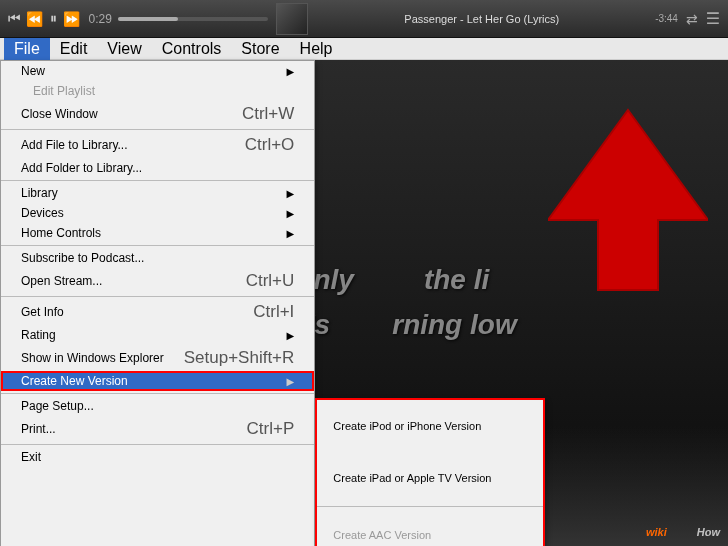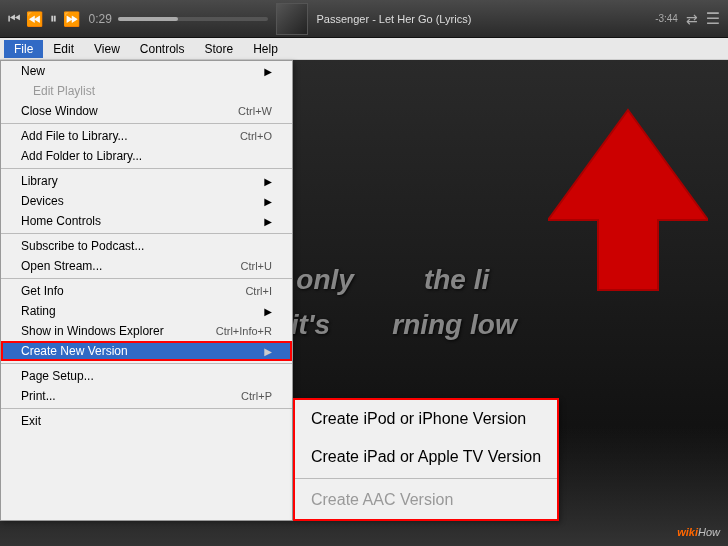--- a/index.html
+++ b/index.html
@@ -60,20 +60,21 @@
     .album-art {
       width: 32px;
       height: 32px;
       background: #333;
       border: 1px solid #555;
     }
     .song-title {
       color: #ddd;
       font-size: 11px;
       flex: 1;
+      text-align: center;
     }
     .shuffle-btn {
       color: #aaa;
       font-size: 14px;
     }
     .neg-time {
       color: #aaa;
       font-size: 10px;
     }
     .menu-icon {
@@ -85,21 +86,21 @@
     .menubar {
       background: #e8e8e8;
       height: 22px;
       display: flex;
       align-items: center;
       padding: 0 4px;
       border-bottom: 1px solid #ccc;
     }
     .menubar-item {
       padding: 2px 10px;
-      font-size: 12px;
+      font-size: 16px;
       color: #000;
       cursor: pointer;
     }
     .menubar-item:hover, .menubar-item.active {
       background: #316ac5;
       color: #fff;
     }
 
     
     .bg-content {
@@ -160,61 +161,60 @@
     }
     .menu-item {
       padding: 3px 20px 3px 20px;
       display: flex;
       justify-content: space-between;
       align-items: center;
       cursor: pointer;
       color: #000;
       font-size: 12px;
       white-space: nowrap;
-      gap: 32px;
     }
     .menu-item.highlighted {
       background: #316ac5;
       color: #fff;
     }
     .menu-item.disabled {
       color: #999;
       cursor: default;
       padding-left: 32px;
     }
     .menu-separator {
       height: 1px;
       background: #bbb;
       margin: 2px 0;
     }
     .menu-shortcut {
       color: #555;
-      font-size: 11px;
+      font-size: 17px;
       margin-left: 20px;
     }
     .menu-arrow {
       font-size: 10px;
       margin-left: 10px;
     }
 
     
     .submenu {
       background: #f0f0f0;
       border: 1px solid #999;
       box-shadow: 2px 2px 5px rgba(0,0,0,0.3);
       min-width: 230px;
       position: relative;
     }
     .submenu-item {
-      padding: 10px 16px;
+      padding: 20px 16px;
       display: flex;
       align-items: center;
       cursor: pointer;
       color: #000;
-      font-size: 16px;
+      font-size: 11px;
       white-space: nowrap;
     }
     .submenu-item.disabled {
       color: #999;
       cursor: default;
     }
 
     
     .wikihow-watermark {
       position: absolute;
@@ -223,21 +223,22 @@
       color: rgba(255,255,255,0.6);
       font-size: 11px;
       font-style: italic;
     }
     .wikihow-wiki {
       color: #ff6600;
       font-weight: bold;
     }
     .wikihow-how {
       color: rgba(255,255,255,0.7);
-      font-weight: normal;
+      font-weight: bold;
+      margin-left: 30px;
     }
   </style>
 </head>
 <body>
 
 <div class="toolbar">
   <div class="toolbar-controls">
     <span class="ctrl-btn">⏮</span>
     <span class="ctrl-btn">⏪</span>
     <span class="ctrl-btn">⏸</span>
@@ -329,21 +330,21 @@
     <div class="menu-item">
       <span>Get Info</span>
       <span class="menu-shortcut">Ctrl+I</span>
     </div>
     <div class="menu-item">
       <span>Rating</span>
       <span class="menu-arrow">▶</span>
     </div>
     <div class="menu-item">
       <span>Show in Windows Explorer</span>
-      <span class="menu-shortcut">Ctrl+Info+R</span>
+      <span class="menu-shortcut">Setup+Shift+R</span>
     </div>
     <div class="menu-item highlighted" style="outline: 2px solid red; outline-offset: -2px; text-align: right;">
       <span>Create New Version</span>
       <span class="menu-arrow" style="color:#ccc;">▶</span>
     </div>
     <div class="menu-separator"></div>
     <div class="menu-item">
       <span>Page Setup...</span>
     </div>
     <div class="menu-item">

